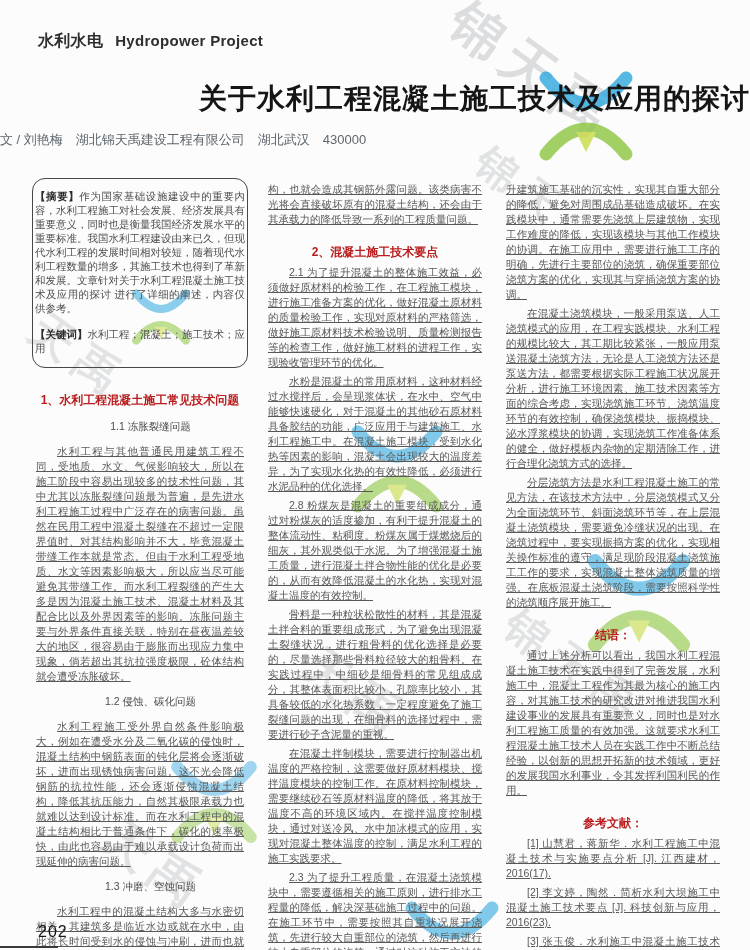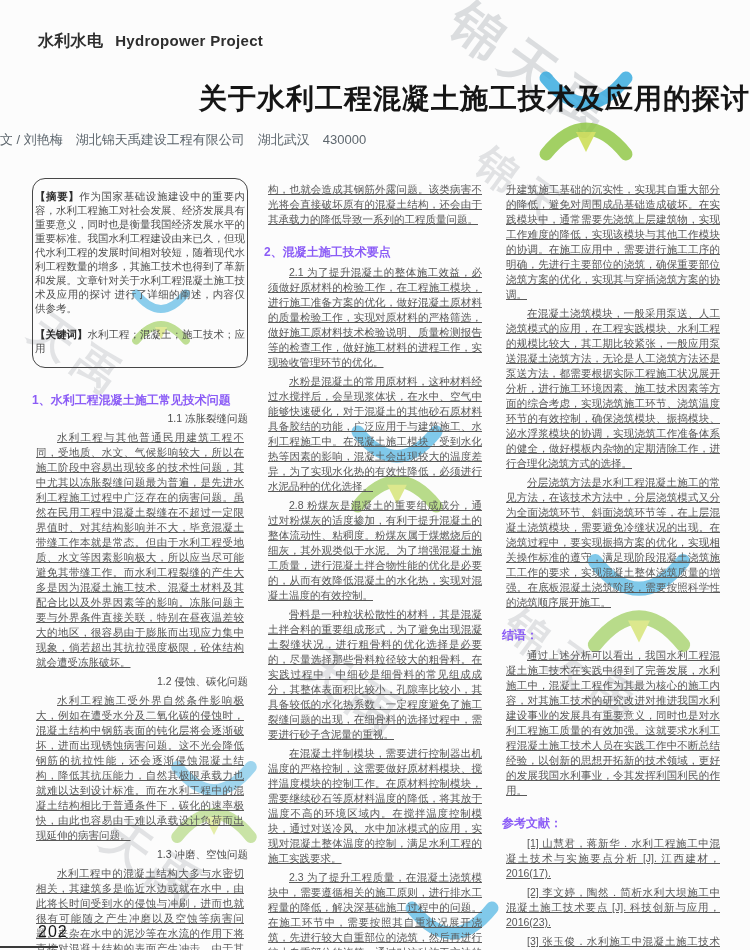--- a/index.html
+++ b/index.html
@@ -36,27 +36,27 @@
   .col-1{width:216px;}
   .col-2,.col-3{width:222px;}
   .abstract-box{
     border:1.5px solid #474747;border-radius:13px;
     padding:10px 2px 12px;margin-bottom:23px;
     font-size:10.5px;line-height:14px;color:#4d4d4d;text-align:justify;
   }
   .abstract-box .lab{font-weight:700;color:#2c2c2c;}
   .kw-line{margin-top:12px;}
   h3.sec{
-    font-size:12px;font-weight:700;color:#8b5cf6;margin:0 0 2px;line-height:18px;
-    text-align:left;
+    font-size:12px;font-weight:700;color:#b91c1c;margin:0 0 2px;line-height:18px;
+    text-align:center;
   }
   h3.gap{margin-top:16px;}
   h4.sub{
-    font-size:10.5px;font-weight:400;color:#4b4b4b;margin:0;line-height:15px;
-    text-indent:2em;text-align:right;
+    font-size:10.5px;font-weight:400;color:#4b4b4b;margin:10px;line-height:15px;
+    text-indent:2em;text-align:center;
   }
   p{margin:4px;text-indent:2em;text-decoration:underline;}
   p.cont{text-indent:0;}
   .page-number{
     position:absolute;left:38px;top:923px;font-size:16px;font-weight:400;
     color:#161616;z-index:2;letter-spacing:1px;
   }
   .bottom-rule{
     position:absolute;left:0;top:946px;width:58px;height:2px;background:#3a3a3a;z-index:2;
   }

